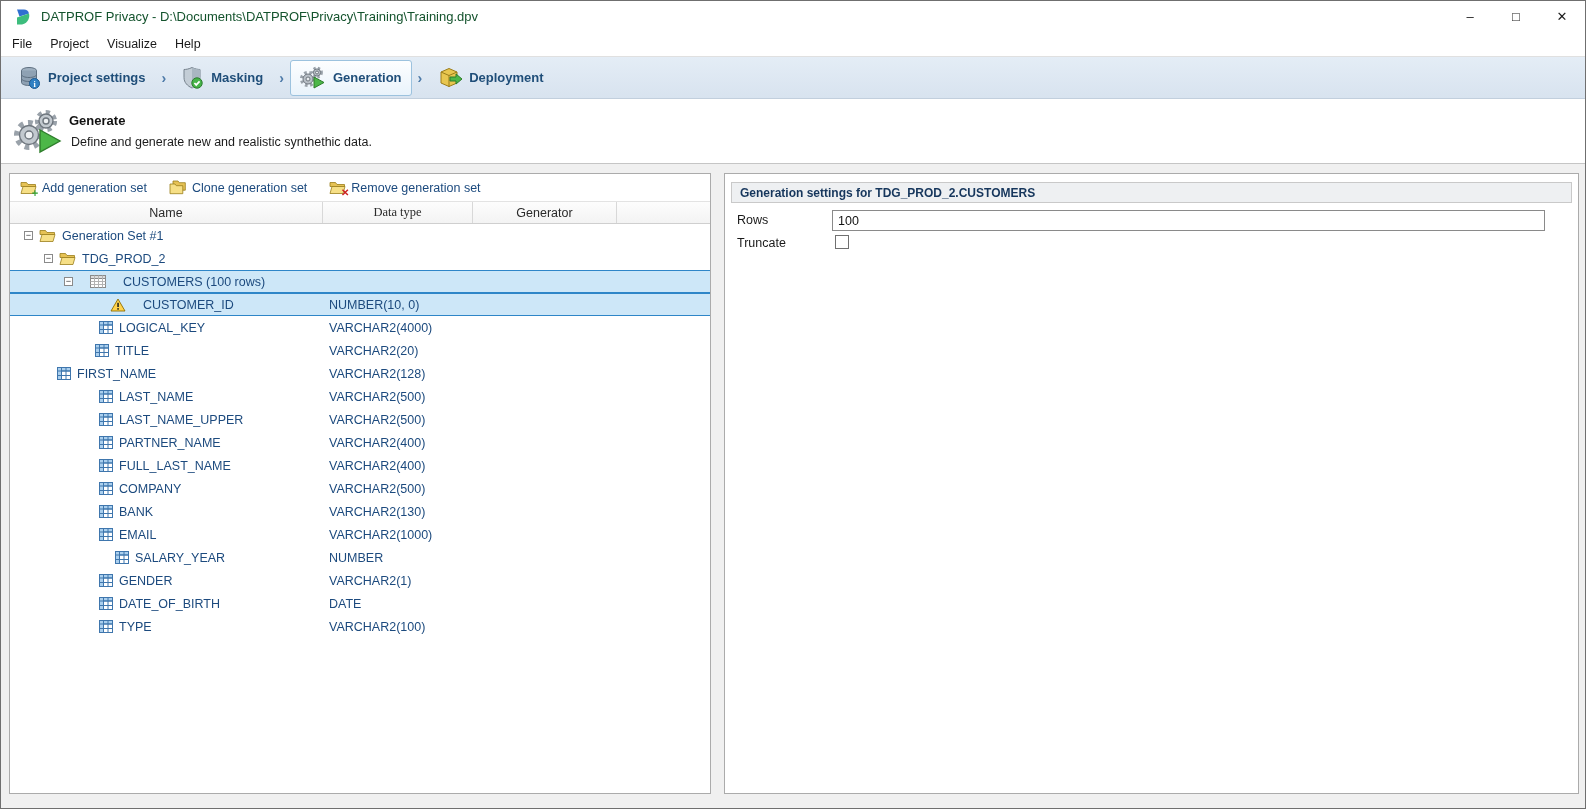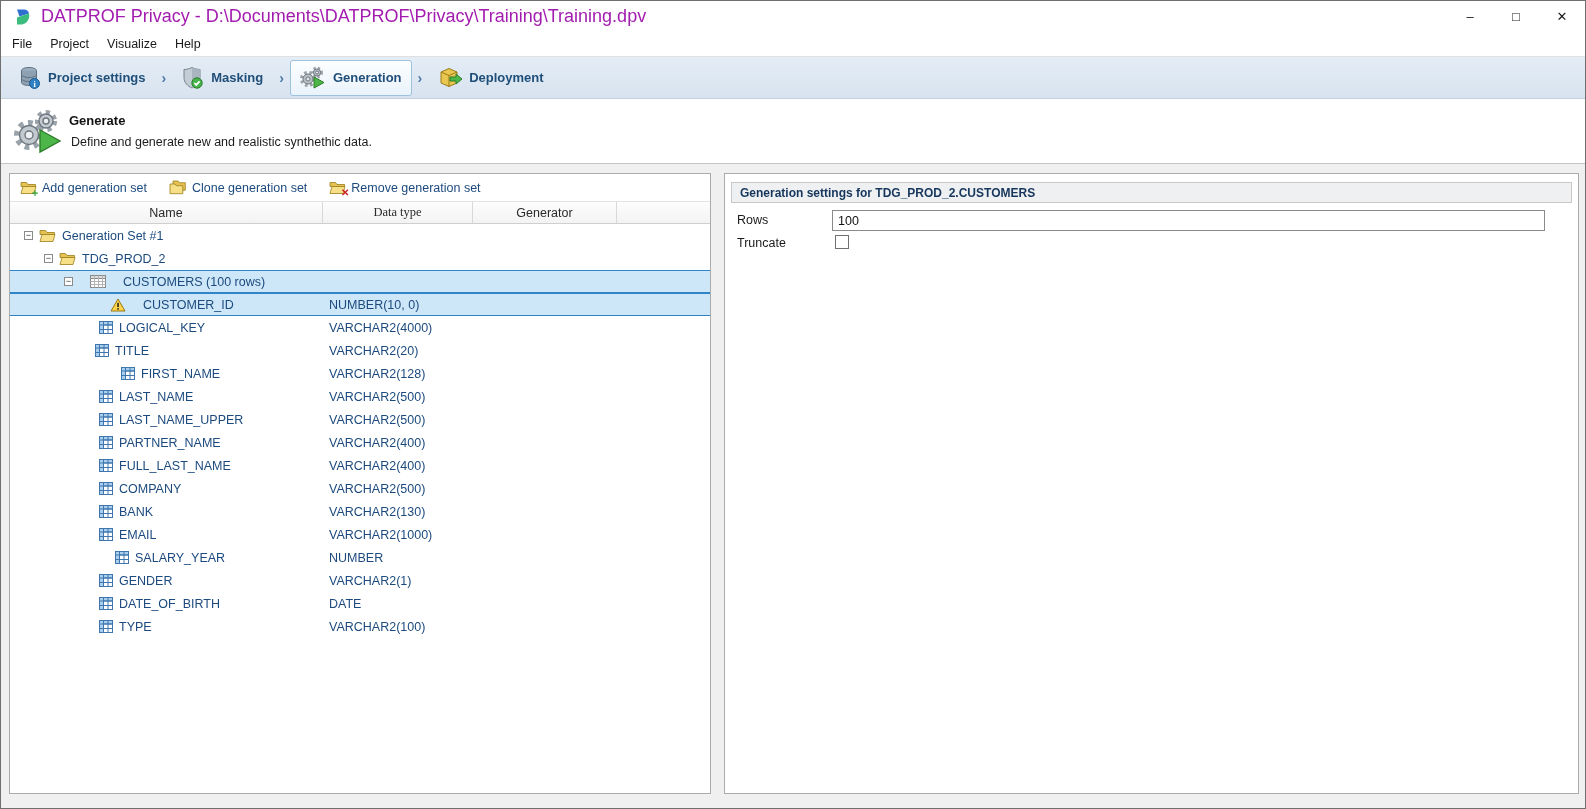--- a/index.html
+++ b/index.html
@@ -4,21 +4,21 @@
 <style>
   * { margin:0; padding:0; box-sizing:border-box; }
   html,body { width:1586px; height:809px; overflow:hidden;
     font-family:"Liberation Sans", sans-serif; background:#fff; }
   .window { position:absolute; inset:0; border:1px solid #6f6f6f; background:#fff; }
 
   
   .titlebar { position:absolute; left:0; top:0; right:0; height:31px; background:#fff;
     display:flex; align-items:center; }
   .app-logo { margin-left:13px; width:18px; height:18px; flex:0 0 auto; }
-  .title-text { margin-left:9px; font-size:18px; color:#a21caf; }
+  .title-text { margin-left:9px; font-size:13px; color:#14532d; }
   .win-controls { margin-left:auto; display:flex; height:100%; }
   .win-btn { width:46px; height:100%; display:flex; align-items:center; justify-content:center;
     font-size:13px; color:#1a1a1a; cursor:default; }
 
   
   .menubar { position:absolute; left:0; top:31px; right:0; height:24px; background:#fff;
     display:flex; align-items:center; padding-left:2px; }
   .menu-item { padding:0 9px; font-size:12.5px; color:#1a1a1a; height:100%;
     display:flex; align-items:center; }
 
@@ -286,21 +286,21 @@
         <rect x="0.5" y="0.5" width="13" height="12" fill="#fff" stroke="#3f76ad"></rect>
         <rect x="0.5" y="0.5" width="13" height="3.5" fill="#aacfee" stroke="#3f76ad"></rect>
         <rect x="0.5" y="0.5" width="4" height="12" fill="#aacfee" stroke="#3f76ad"></rect>
         <path d="M4.5 0.5 v12 M9 0.5 v12 M0.5 4 h13 M0.5 8.5 h13" stroke="#3f76ad" fill="none"></path>
       </svg>
     </span>
 
     <span class="tree-label">TITLE</span>
     <span class="tree-datatype">VARCHAR2(20)</span>
   </div>
-          <div class="tree-row" style="padding-left: 96px;">
+          <div class="tree-row" style="padding-left: 32px;">
     <span class="expand-box" style="visibility: hidden;"></span>
 
     <span class="tree-icon" style="display: inline-block;">
       <svg width="14" height="13" viewBox="0 0 14 13">
         <rect x="0.5" y="0.5" width="13" height="12" fill="#fff" stroke="#3f76ad"></rect>
         <rect x="0.5" y="0.5" width="13" height="3.5" fill="#aacfee" stroke="#3f76ad"></rect>
         <rect x="0.5" y="0.5" width="4" height="12" fill="#aacfee" stroke="#3f76ad"></rect>
         <path d="M4.5 0.5 v12 M9 0.5 v12 M0.5 4 h13 M0.5 8.5 h13" stroke="#3f76ad" fill="none"></path>
       </svg>
     </span>

